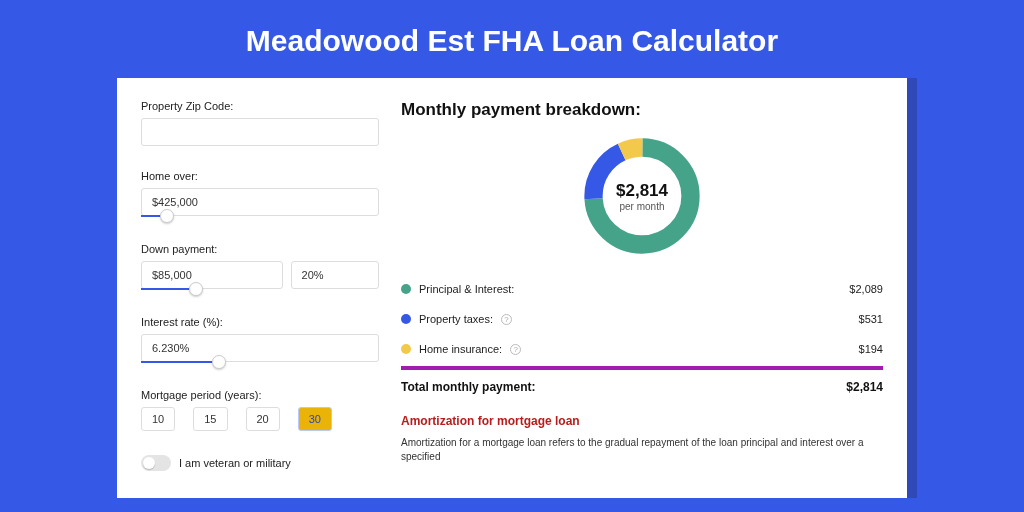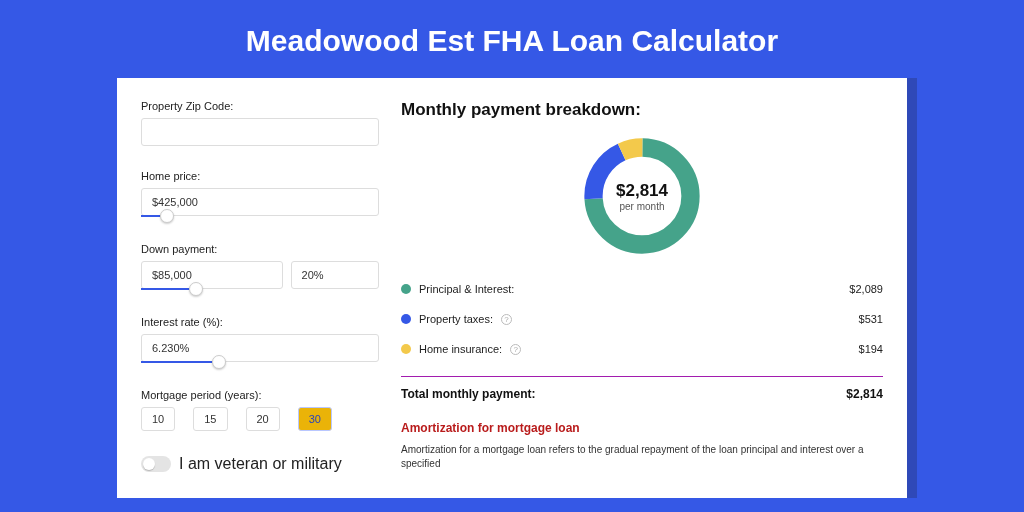--- a/index.html
+++ b/index.html
@@ -83,21 +83,21 @@
     position: relative;
   }
   .toggle-thumb {
     width: 12px; height: 12px;
     background: #fff;
     border-radius: 50%;
     position: absolute;
     top: 2px; left: 2px;
     box-shadow: 0 1px 1px rgba(0,0,0,0.2);
   }
-  .toggle-label { font-size: 16px; color: #222; }
+  .toggle-label { font-size: 11px; color: #222; }
   .section-head {
     font-size: 17px;
     font-weight: 700;
     color: #111;
     margin-bottom: 12px;
   }
   .donut-wrap { display: flex; justify-content: center; margin-bottom: 14px; }
   .donut { position: relative; width: 128px; height: 128px; }
   .donut svg { width: 128px; height: 128px; }
   .donut-center {
@@ -128,45 +128,45 @@
     display: inline-flex;
     align-items: center;
     justify-content: center;
     font-size: 8px;
     color: #aaa;
   }
   .total-row {
     display: flex;
     justify-content: space-between;
     padding: 10px 0;
-    border-top: 1px solid #a21caf;
+    border-top: 4px solid #a21caf;
     font-size: 12px;
     font-weight: 700;
     color: #111;
-    margin-top: 12px;
+    margin-top: 2px;
   }
   .amort-head { font-size: 12px; font-weight: 700; margin-top: 10px; margin-bottom: 8px; color: #b91c1c; }
   .amort-text { font-size: 10px; color: #333; line-height: 1.4; }
 </style>
 </head>
 <body>
 
 <h1 class="page-title">Meadowood Est FHA Loan Calculator</h1>
 
 <div class="calc-card">
 
   <div class="left-col">
 
     <div class="field">
       <label class="field-label">Property Zip Code:</label>
       <input class="text-input" value="" style="">
     </div>
 
     <div class="field">
-      <label class="field-label">Home price:</label>
+      <label class="field-label">Home over:</label>
       <input class="text-input" value="$425,000" style="">
       <div class="slider-track">
         <div class="slider-fill" style="width:8%"></div>
         <div class="slider-thumb" style="left:8%"></div>
       </div>
     </div>
 
     <div class="field">
       <label class="field-label">Down payment:</label>
       <div class="down-row">

